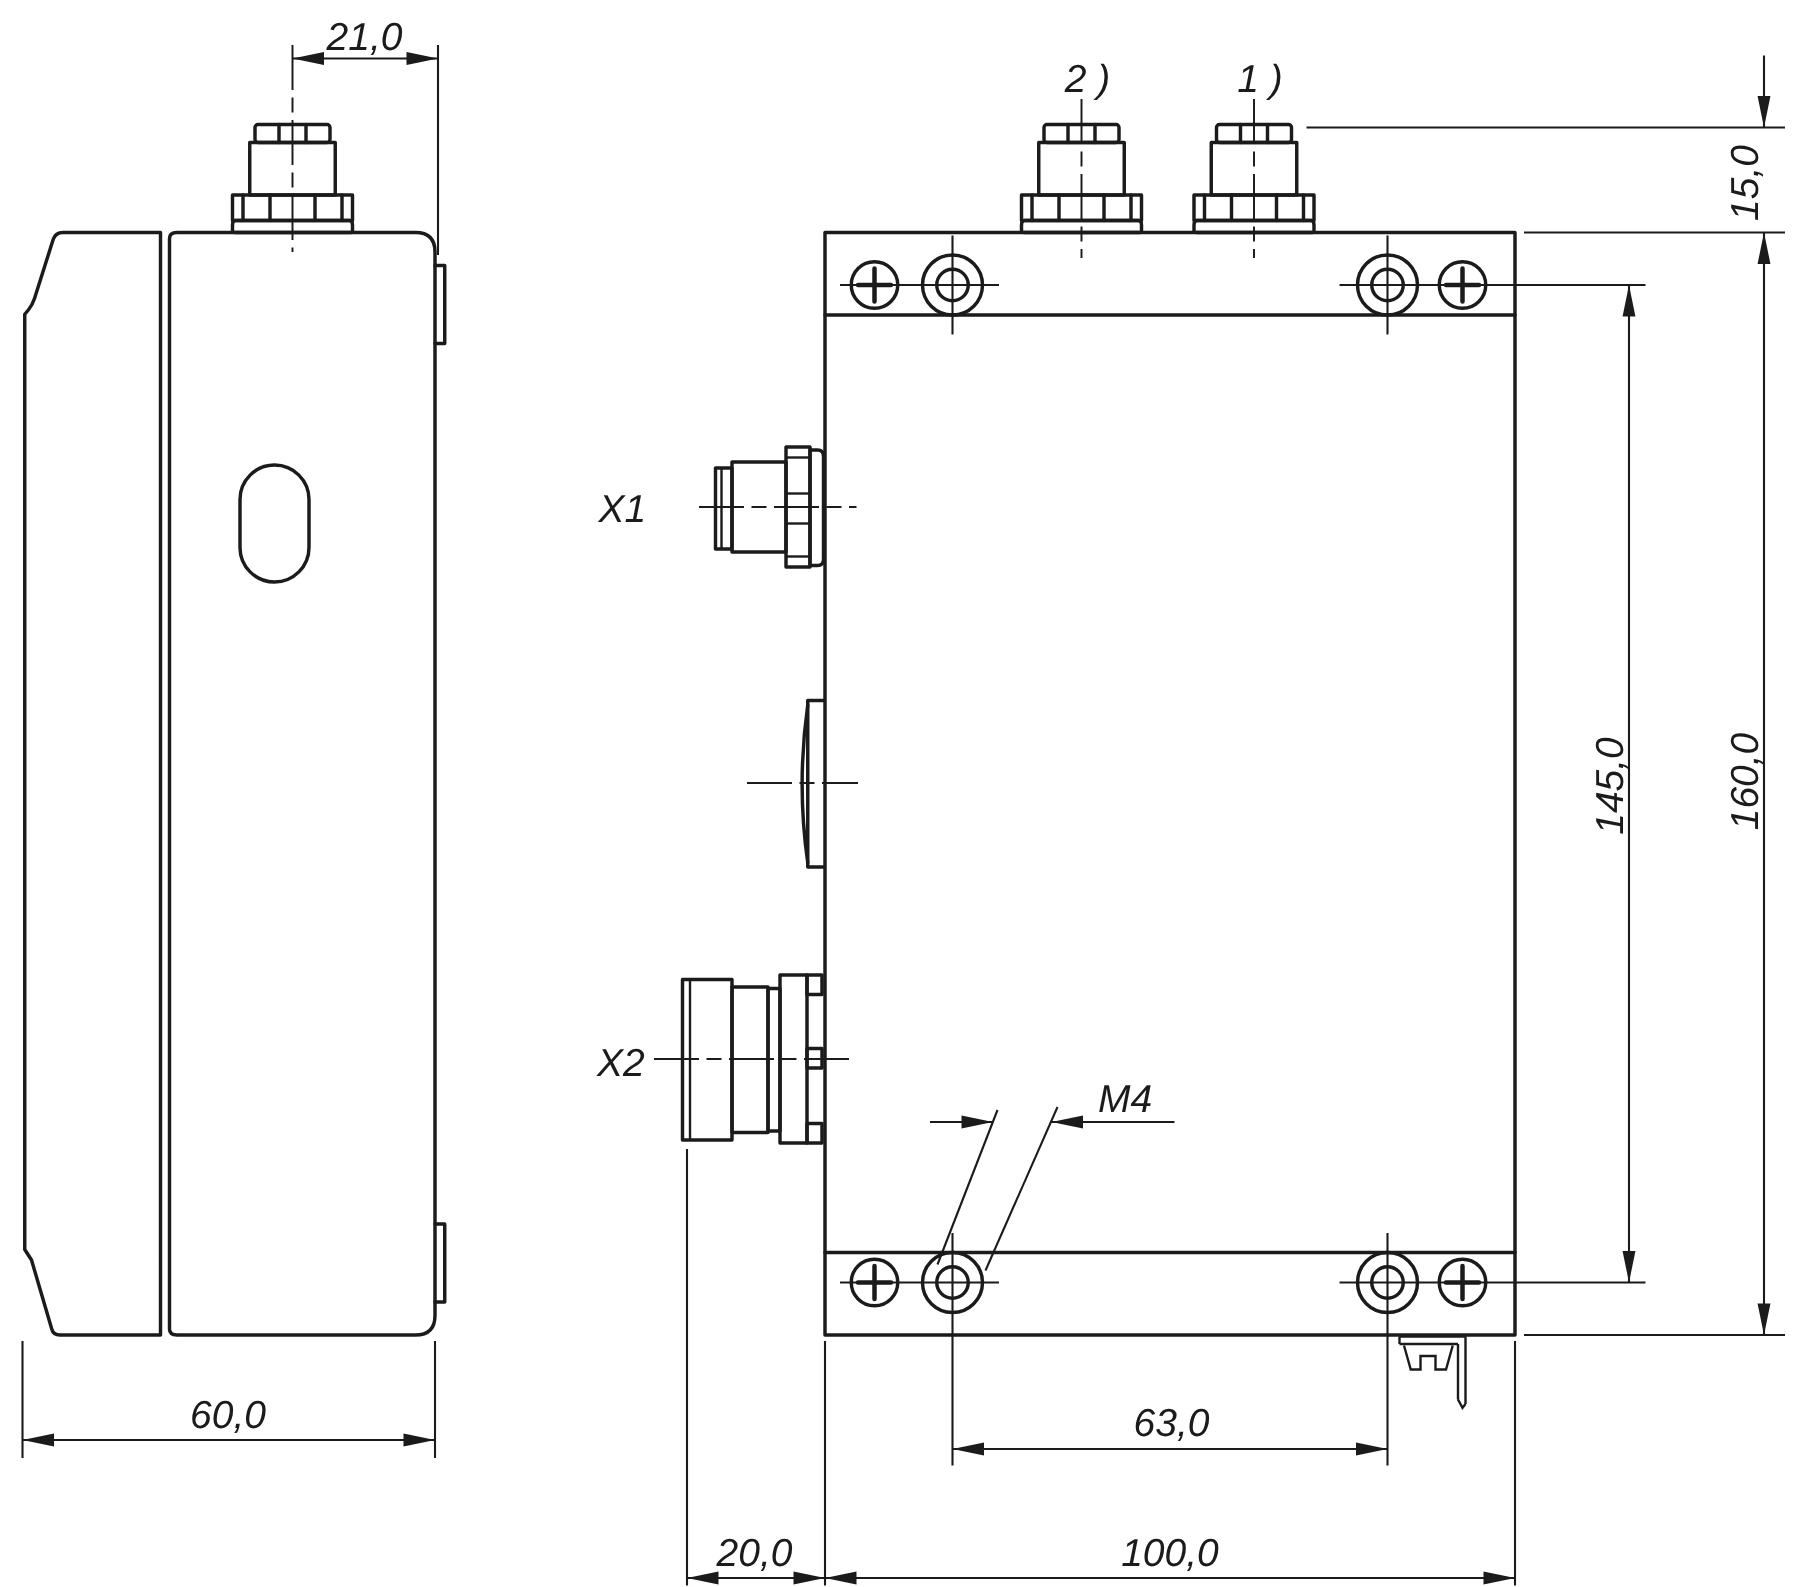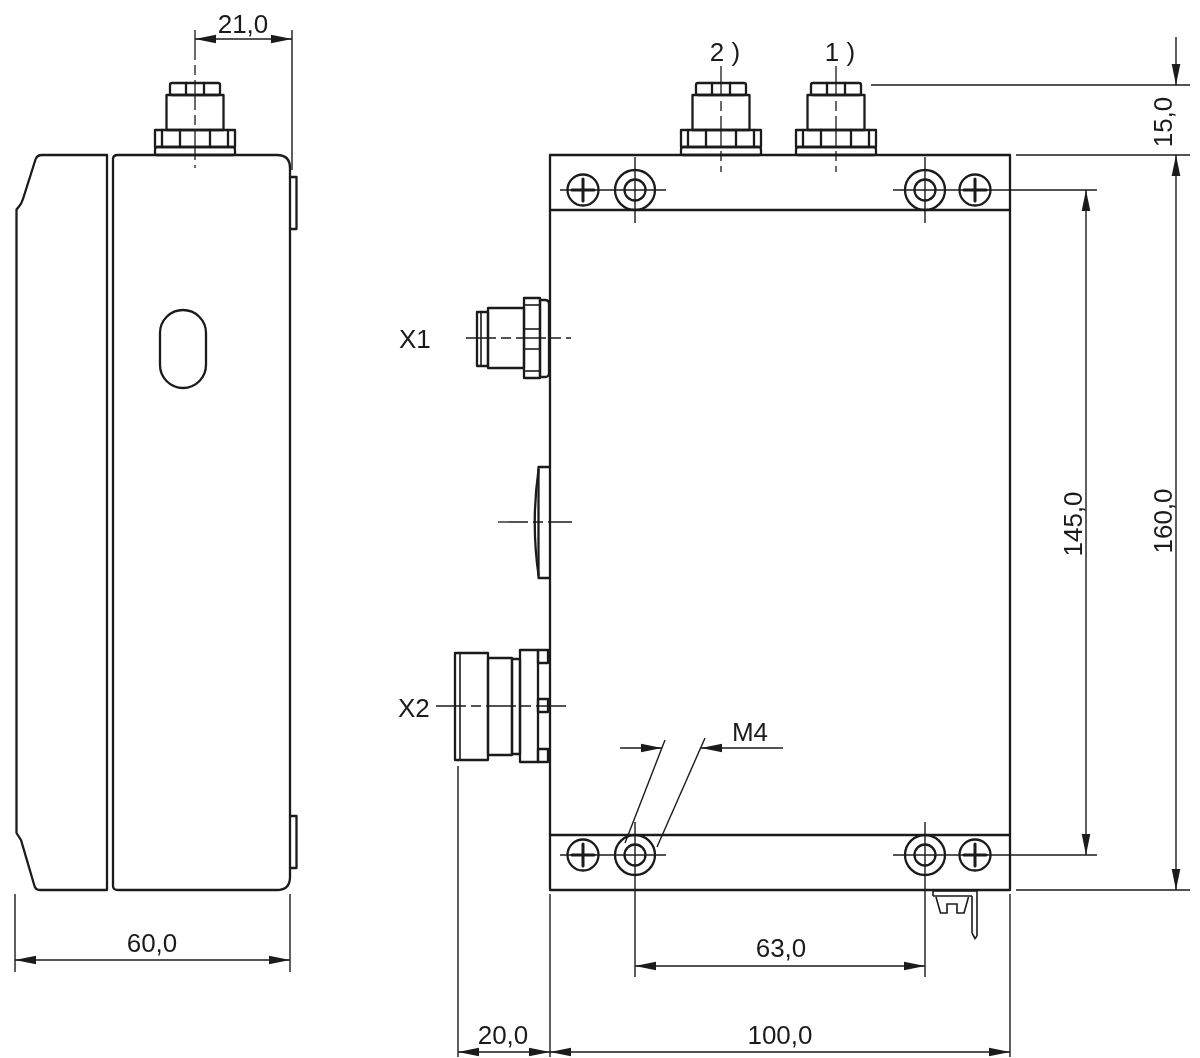--- a/index.html
+++ b/index.html
@@ -1,18 +1,18 @@
 <!DOCTYPE html>
 <html style="--line: #1b1b1b;"><head>
 <meta charset="utf-8">
 <style>
   :root { --line:#1b1b1b; }
   html,body{ margin:0; padding:0; }
   body{ background:#ffffff; width:1200px; height:1058px; overflow:hidden; }
-  .stage{ position:relative; width:960px; height:1058px; }
+  .stage{ position:relative; width:960px; height:1058px;font-style:italic; }
   svg{ display:block; }
   .outline{ stroke:var(--line); stroke-width:2.3; fill:none; stroke-linejoin:round; stroke-linecap:round; }
   .inner{ stroke:var(--line); stroke-width:1.6; fill:none; }
   .thin{ stroke:var(--line); stroke-width:1.4; fill:none; }
   .cl{ stroke:var(--line); stroke-width:1.3; fill:none; stroke-dasharray:30 5 10 5; }
   .arrow{ fill:var(--line); stroke:none; }
   .cross{ stroke:var(--line); stroke-width:3; fill:none; stroke-linecap:round; }
   text{ font-family:"Liberation Sans","DejaVu Sans",sans-serif; font-size:26px; fill:var(--line); }
   .mid{ text-anchor:middle; }
 </style>

